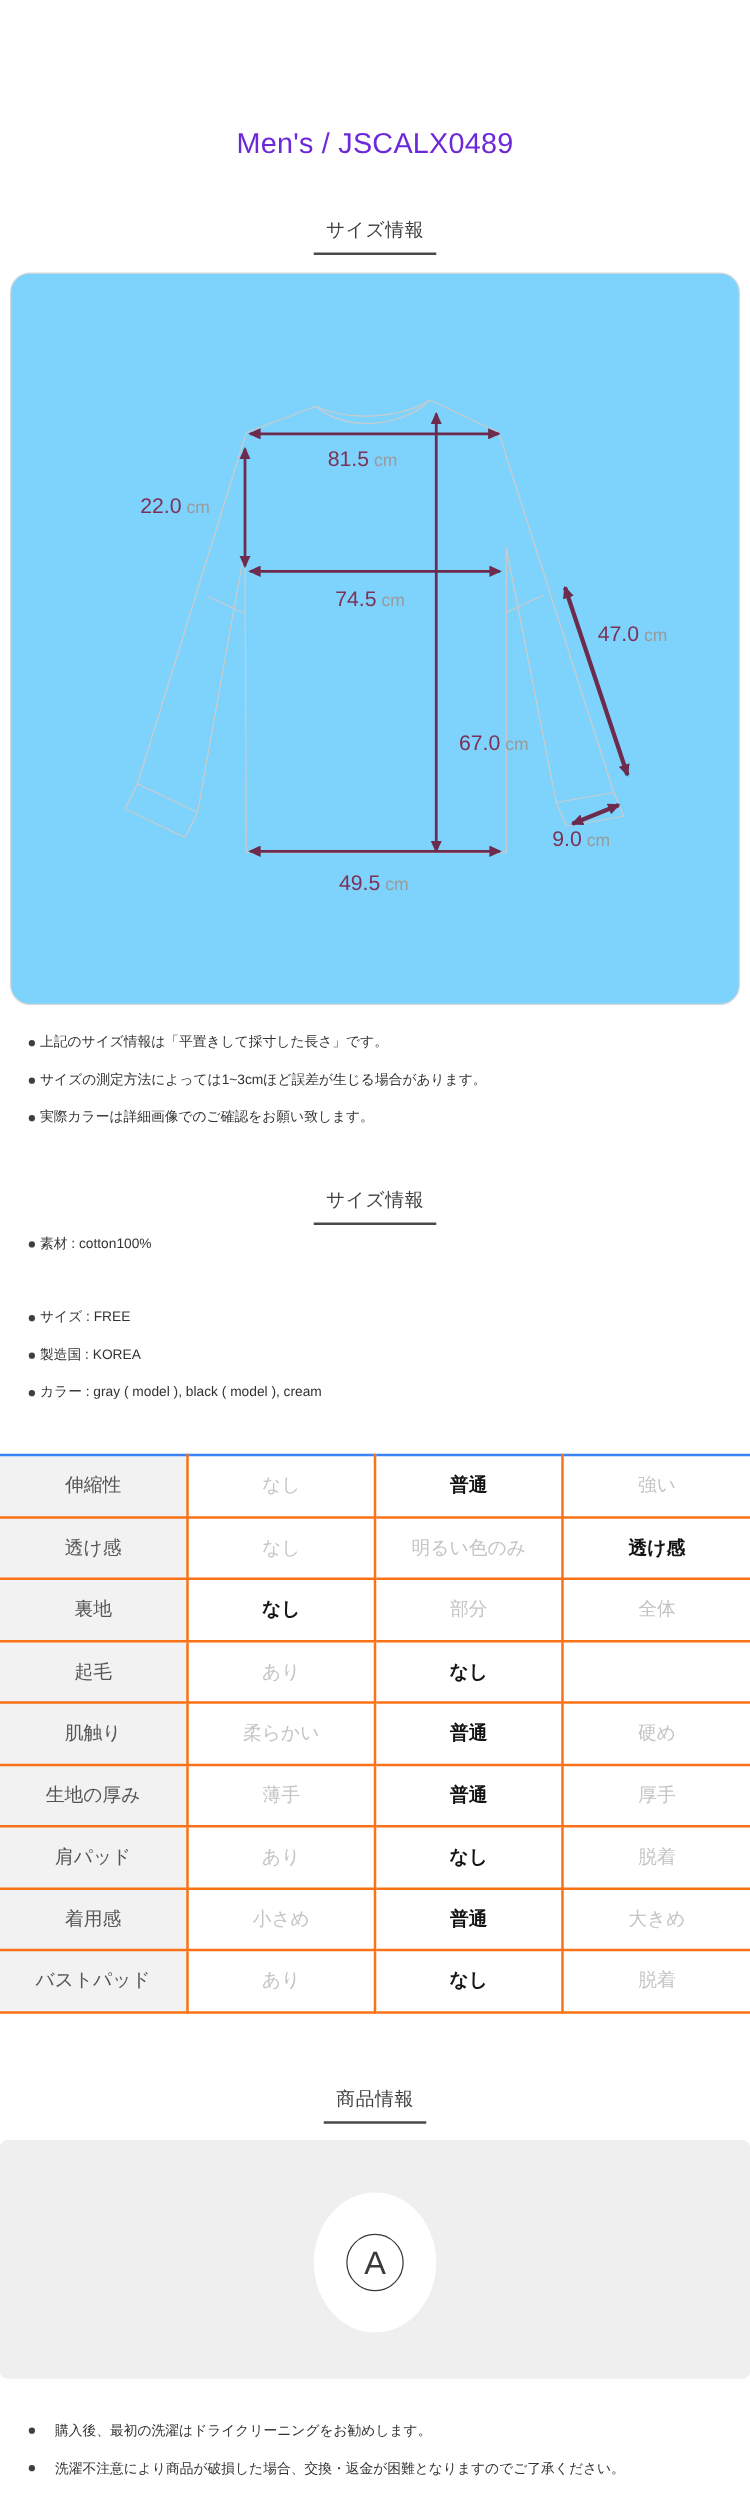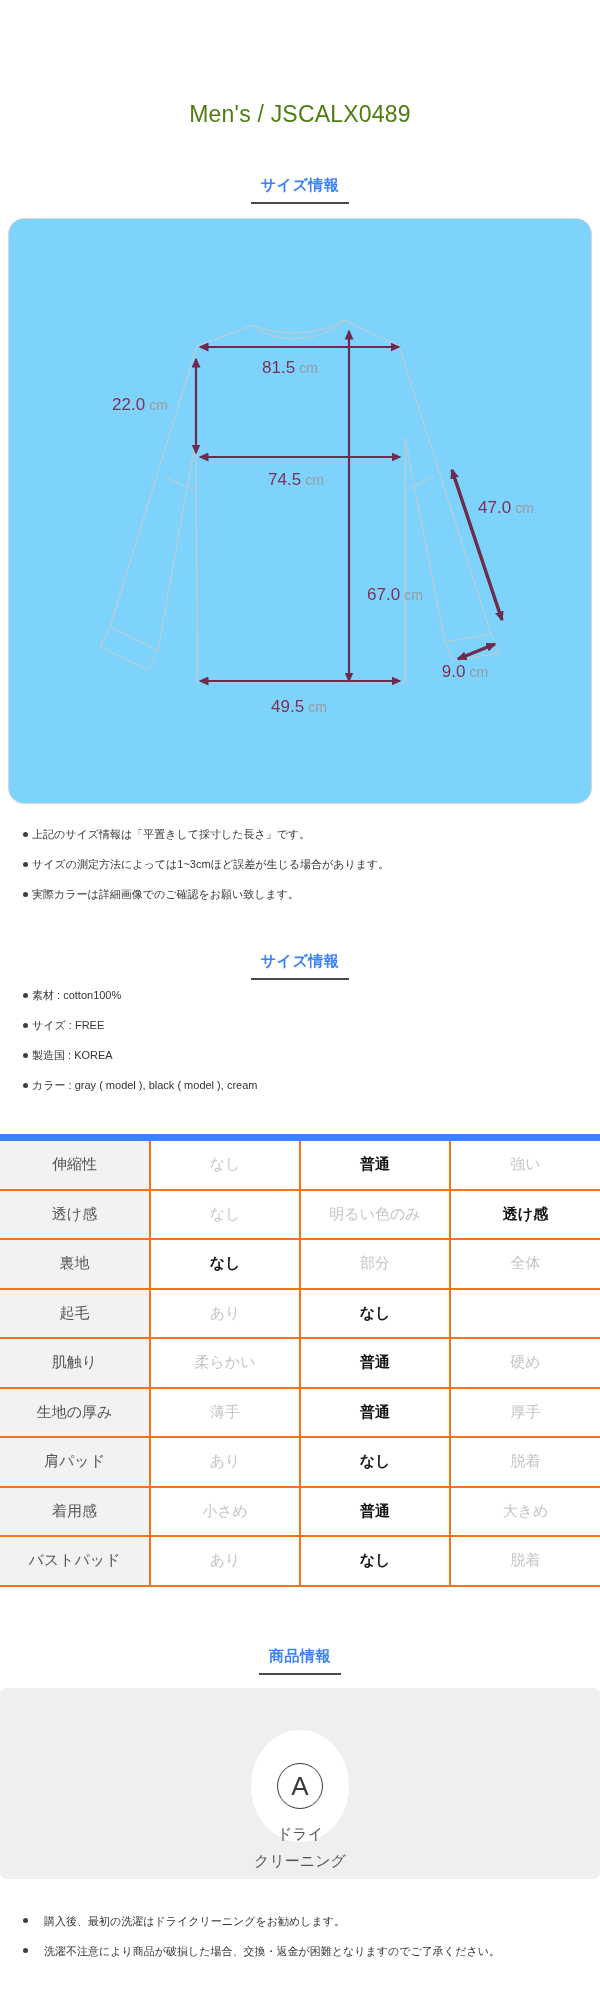--- a/index.html
+++ b/index.html
@@ -3,29 +3,29 @@
 <meta charset="utf-8">
 <style>
   html,body{margin:0;padding:0;}
   body{
     width:600px;height:2001px;overflow:hidden;background:#ffffff;
     font-family:"Liberation Sans","DejaVu Sans",sans-serif;color:#333;
   }
   
   .page-title{
     margin:100px 0 0;text-align:center;font-size:23px;line-height:28px;
-    font-weight:500;color:#4d7c0f;letter-spacing:.2px;
+    font-weight:500;color:#6d28d9;letter-spacing:.2px;
   }
   
   .sec-head-wrap{text-align:center;}
   .sec-head-wrap.h1{margin-top:48px;}
   .sec-head-wrap.h2{margin-top:43px;}
   .sec-head-wrap.h3{margin-top:60px;}
   .sec-head{
-    display:inline-block;font-size:15px;line-height:16px;font-weight:bold;color:#3b82f6;
+    display:inline-block;font-size:15px;line-height:16px;font-weight:normal;color:#404040;
     padding:0 10px 9px;border-bottom:2px solid #4a4a4a;letter-spacing:.5px;
   }
   
   .size-box{
     margin:14px 8px 0;width:582px;height:584px;
     border:1px solid #d8d8d8;border-radius:16px;background:#7dd3fc;
   }
   .size-box svg{display:block;}
   .garment{stroke:#cbcbcb;stroke-width:1;fill:none;}
   .dim{stroke:#6d2b4d;stroke-width:2.2;fill:none;}
@@ -36,36 +36,36 @@
   ul.notes{list-style:none;margin:0;padding:0;}
   ul.notes li{
     position:relative;padding-left:32px;font-size:11px;line-height:30px;color:#333;
   }
   ul.notes li::before{
     content:"";position:absolute;left:23px;top:12.5px;width:5px;height:5px;
     border-radius:50%;background:#3f3f3f;
   }
   ul.notes.first{margin-top:15px;}
   ul.notes.second{margin-top:0;}
-  ul.notes.second li.gap{}
+  ul.notes.second li.gap{margin-top:29px;}
   ul.notes.bottom{margin-top:27px;}
   ul.notes.bottom li{max-width:532px;padding-left:44px;}
   ul.notes.bottom li.wrap2{max-width:500px;}
   
   table.spec{
     margin-top:34px;width:600px;border-collapse:collapse;table-layout:fixed;
     font-size:15px;
   }
   table.spec td{
     height:47.5px;text-align:center;vertical-align:middle;
     border:2px solid #f97316;padding:0;
   }
   table.spec td:first-child{border-left:none;}
   table.spec td:last-child{border-right:none;}
-  table.spec tr:first-child td{border-top:7px solid #3b82f6;}
+  table.spec tr:first-child td{border-top:2px solid #3b82f6;}
   td.rowlabel{background:#f2f2f2;color:#555;}
   td.cell{color:#333;background:#fff;}
   td.cell.dim{color:#c4c4c4;font-weight:400;}
   td.cell.on{color:#151515;font-weight:bold;}
   
   .care-panel{
     margin:13px 0 0;width:600px;height:191px;background:#efefef;border-radius:6px;
     display:flex;flex-direction:column;align-items:center;
   }
   .care-ellipse{
@@ -221,22 +221,18 @@
 </table>
 
 <div class="sec-head-wrap h3">
   <span class="sec-head">商品情報</span>
 </div>
 
 <div class="care-panel">
   <div class="care-ellipse">
     <div class="care-circle">A</div>
   </div>
-  <div class="care-label">
-    <div>ドライ</div>
-    <div>クリーニング</div>
-  </div>
 </div>
 
 <ul class="notes bottom">
   <li>購入後、最初の洗濯はドライクリーニングをお勧めします。</li>
   <li class="wrap2">洗濯不注意により商品が破損した場合、交換・返金が困難となりますのでご了承ください。</li>
 </ul>
 
 </body></html>

